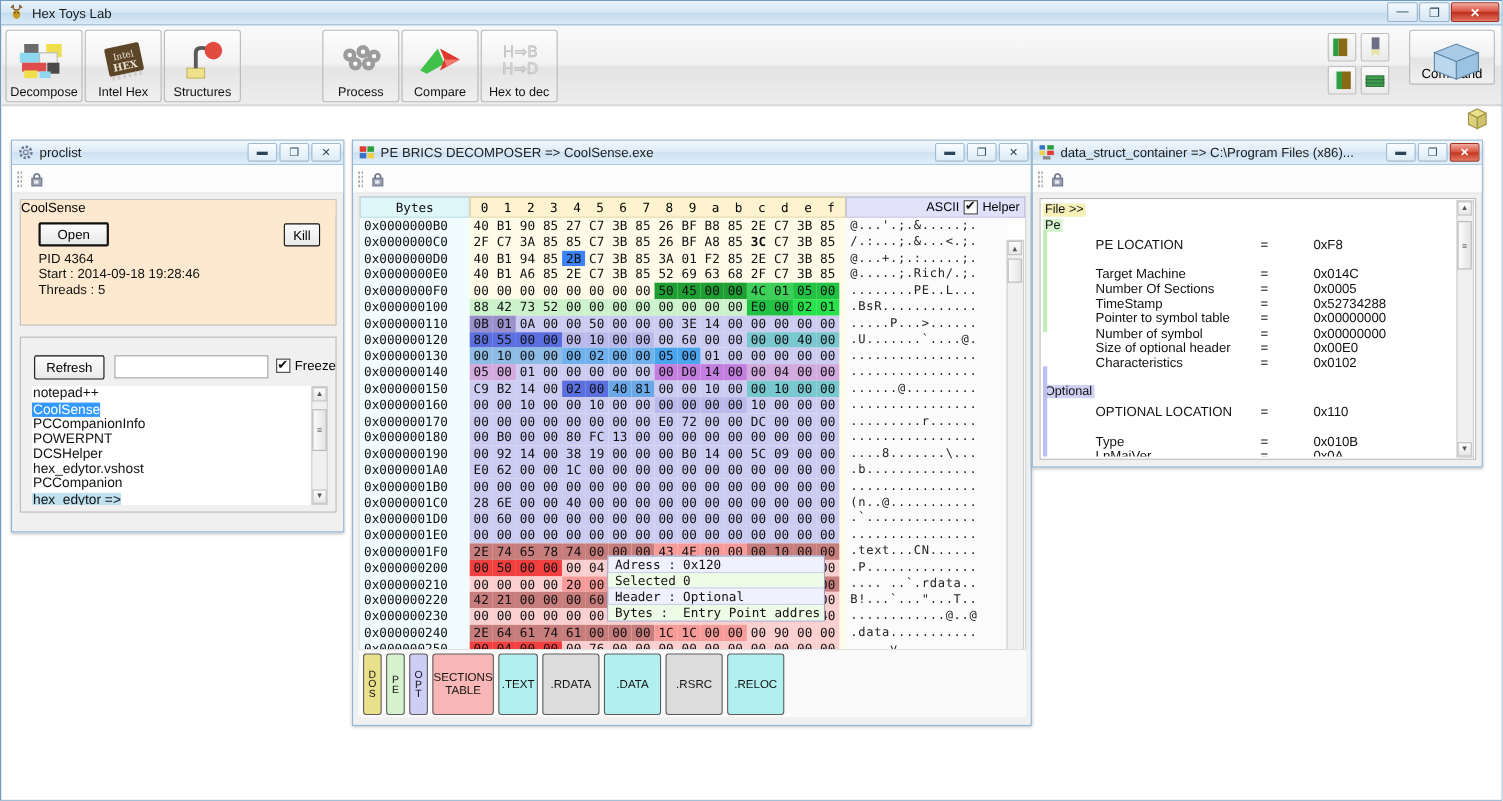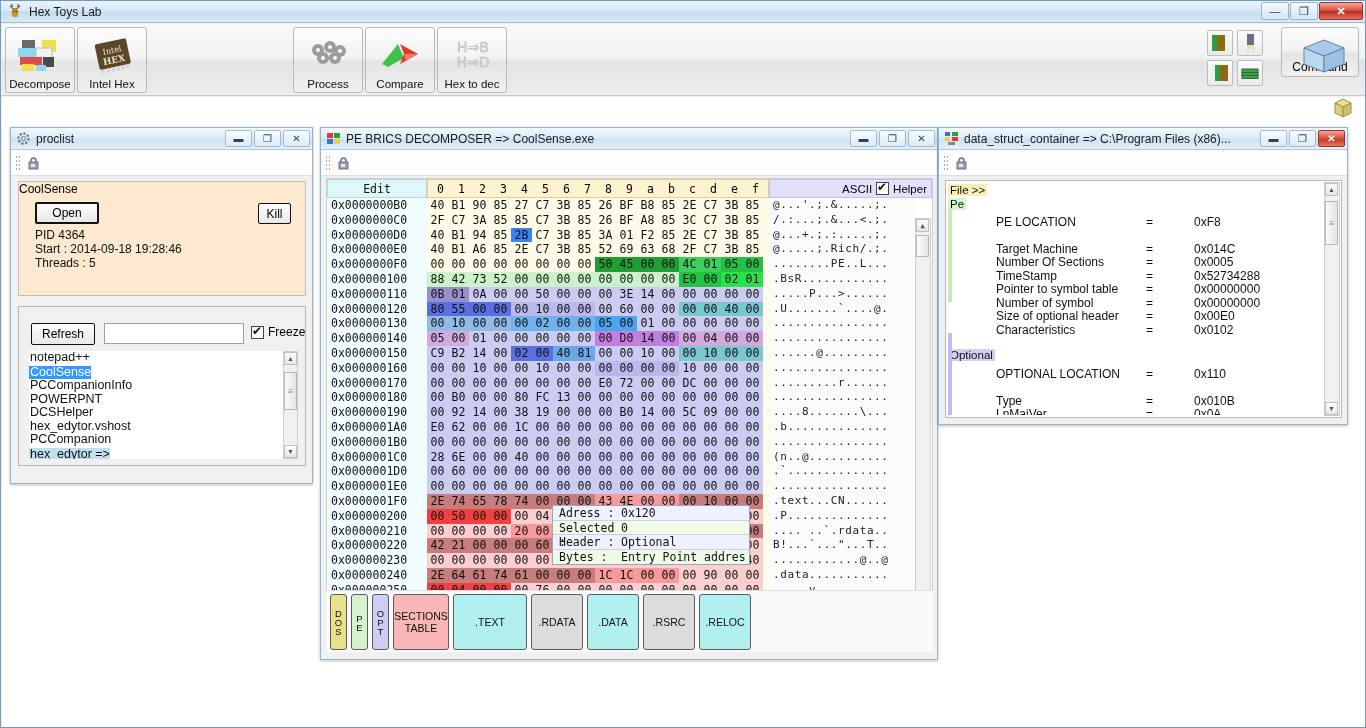--- a/index.html
+++ b/index.html
@@ -362,20 +362,30 @@
                 <rect x="36" y="33" width="2.5" height="4"></rect>
               <rect x="41" y="33" width="2.5" height="4"></rect>
                 <rect x="46" y="33" width="2.5" height="4"></rect>
             </g>
           </g>
         </svg>
       </div>
       <div class="lbl">Intel Hex</div>
     </div>
 
+    <div class="rib-btn" style="left:147px">
+      <div class="rib-ico">
+        <svg width="70" height="42" viewBox="0 0 70 42">
+          <rect x="20" y="28" width="16" height="9" fill="#efe18a" stroke="#c5b560"></rect>
+          <path d="M28 28 L28 14 Q28 8 38 10" stroke="#5a5a5a" stroke-width="3.5" fill="none"></path>
+          <circle cx="44" cy="12" r="8" fill="#e24b3f"></circle>
+        </svg>
+      </div>
+      <div class="lbl">Structures</div>
+    </div>
 
 
     <div class="rib-btn" style="left:363px">
       <div class="rib-ico">
         <svg width="70" height="42" viewBox="0 0 70 42">
           <polygon points="16,30 32,10 38,24 22,33" fill="#3fc14a"></polygon>
           <polygon points="34,10 52,20 34,30 38,20" fill="#e0392e"></polygon>
           <polygon points="38,20 52,20 40,27" fill="#f07a70"></polygon>
         </svg>
       </div>
@@ -543,21 +553,21 @@
           <svg width="18" height="18" viewBox="0 0 18 18">
             <rect x="5" y="8" width="9" height="7" fill="#9aa0b0" stroke="#6d7486"></rect>
             <path d="M7 8 V6 a2.6 2.6 0 0 1 5 0 V8" fill="none" stroke="#6d7486" stroke-width="1.6"></path>
             <rect x="7" y="10" width="4" height="3" fill="#e7eaf1"></rect>
           </svg>
         </div>
       </div>
 
       <div class="hex-body">
         <div class="hex-hdr">
-          <div class="hh-adr">Edit</div>
+          <div class="hh-adr">Bytes</div>
           <div class="hh-hex" id="hex-col-head">
               <span>0</span>
               <span>1</span>
               <span>2</span>
               <span>3</span>
               <span>4</span>
               <span>5</span>
               <span>6</span>
               <span>7</span>
               <span>8</span>
@@ -631,21 +641,21 @@
                 <div class="hb" style="background: rgb(254, 251, 232);">3A</div>
                 <div class="hb" style="background: rgb(254, 251, 232);">85</div>
                 <div class="hb" style="background: rgb(254, 251, 232);">85</div>
                 <div class="hb" style="background: rgb(254, 251, 232);">C7</div>
                 <div class="hb" style="background: rgb(254, 251, 232);">3B</div>
                 <div class="hb" style="background: rgb(254, 251, 232);">85</div>
                 <div class="hb" style="background: rgb(254, 251, 232);">26</div>
                 <div class="hb" style="background: rgb(254, 251, 232);">BF</div>
                 <div class="hb" style="background: rgb(254, 251, 232);">A8</div>
                 <div class="hb" style="background: rgb(254, 251, 232);">85</div>
-                <div class="hb" style="background: rgb(254, 251, 232);">3C</div>
+                <div class="hb" style="background: rgb(254, 251, 232); font-weight: bold;">3C</div>
                 <div class="hb" style="background: rgb(254, 251, 232);">C7</div>
                 <div class="hb" style="background: rgb(254, 251, 232);">3B</div>
                 <div class="hb" style="background: rgb(254, 251, 232);">85</div>
               </div>
               <div class="hrow">
                 <div class="hb" style="background: rgb(254, 251, 232);">40</div>
                 <div class="hb" style="background: rgb(254, 251, 232);">B1</div>
                 <div class="hb" style="background: rgb(254, 251, 232);">94</div>
                 <div class="hb" style="background: rgb(254, 251, 232);">85</div>
                 <div class="hb" style="background: #3b82f6;">2B</div>
@@ -1147,21 +1157,21 @@
             <div class="dn">▼</div>
           </div>
         </div>
       </div>
 
       <div class="sections-bar" id="sections-bar">
           <div class="sec vert" style="background: rgb(232, 224, 138);">DOS</div>
           <div class="sec vert" style="background: rgb(213, 242, 205);">PE</div>
           <div class="sec vert" style="background: rgb(205, 205, 245);">OPT</div>
           <div class="sec" style="background: rgb(248, 182, 182); width: 56px;">SECTIONS TABLE</div>
-          <div class="sec" style="background: rgb(178, 240, 239); width: 74px;">.TEXT</div>
+          <div class="sec" style="background: rgb(178, 240, 239); width: 36px;">.TEXT</div>
           <div class="sec" style="background: rgb(220, 220, 220); width: 52px;">.RDATA</div>
           <div class="sec" style="background: rgb(178, 240, 239); width: 52px;">.DATA</div>
           <div class="sec" style="background: rgb(220, 220, 220); width: 52px;">.RSRC</div>
           <div class="sec" style="background: rgb(178, 240, 239); width: 52px;">.RELOC</div>
         </div>
     </div>
 
     <div class="child" id="dswin" style="left:936px;top:30px;">
       <div class="child-tb">
         <div class="ci">

